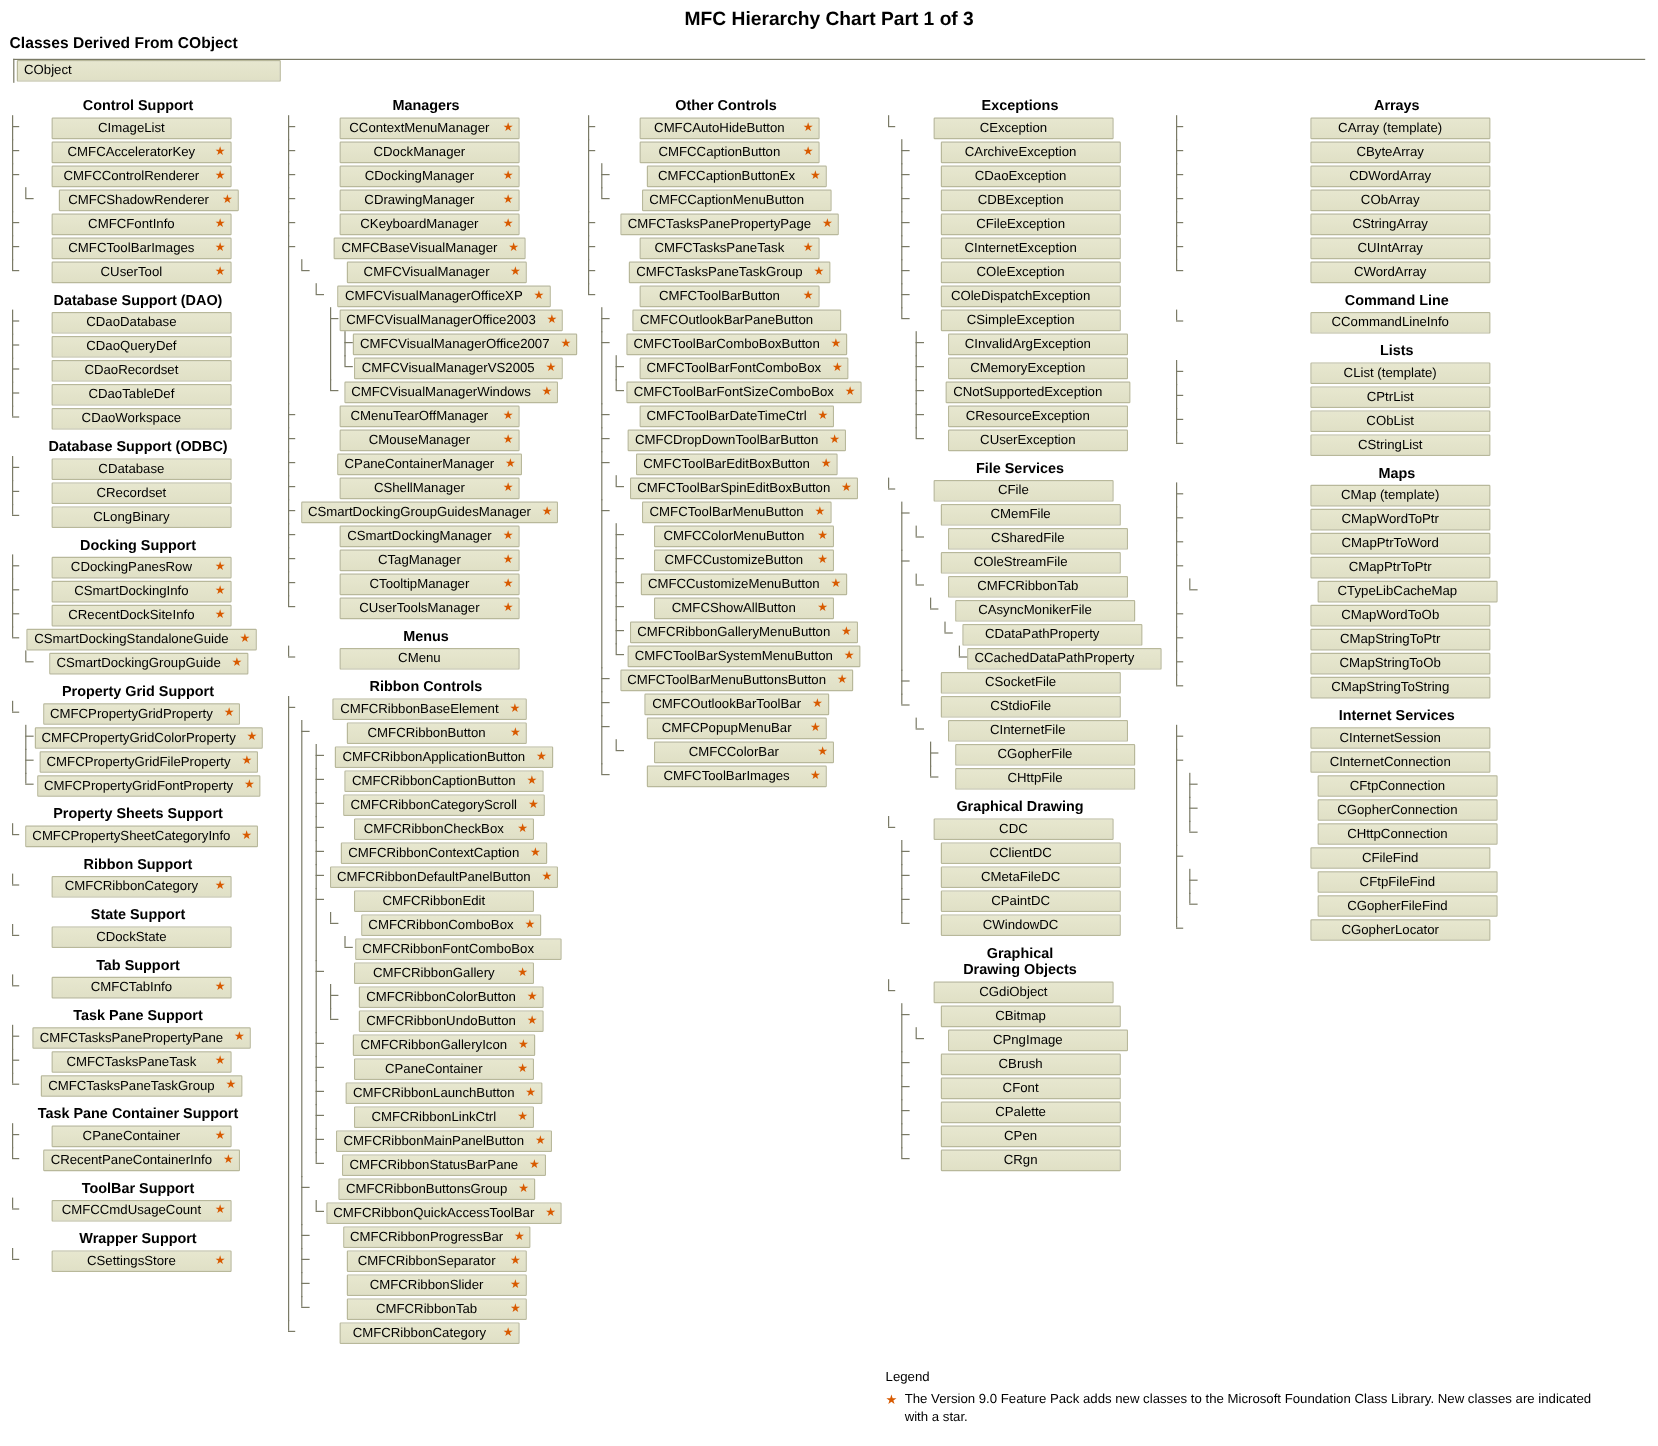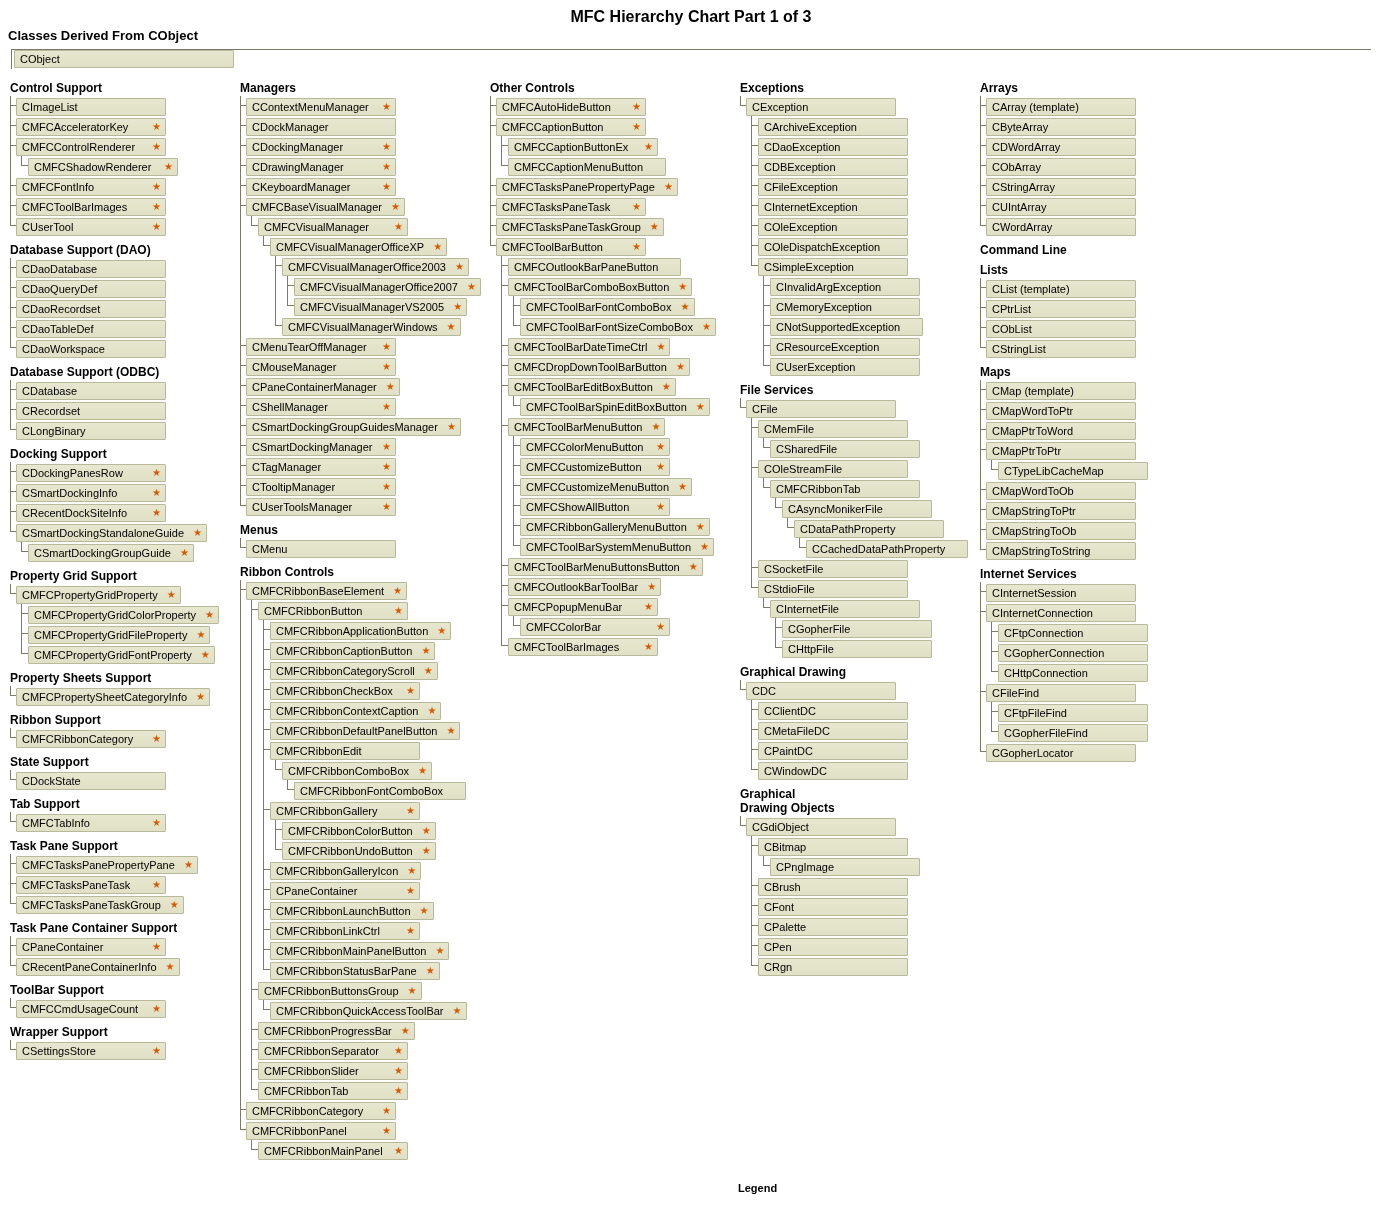--- a/index.html
+++ b/index.html
@@ -46,20 +46,21 @@
     border-top: 1px solid #7a7a66;
     pointer-events: none;
   }
   .root-bar {
     width: 1130px;
   }
 
   .columns {
     display: flex;
     align-items: flex-start;
+    text-align: center;
   }
   .col {
     box-sizing: border-box;
     padding-right: 18px;
     flex: 0 0 auto;
   }
   .col1 { width: 230px; }
   .col2 { width: 250px; }
   .col3 { width: 250px; }
   .col4 { width: 240px; }
@@ -158,22 +159,22 @@
     top: 1px;
     font-size: 10px;
     line-height: 14px;
   }
 
   .legend {
     margin-top: 20px;
     line-height: 1.35;
   }
   .legend-head {
-    font-weight: 700;
-    margin-bottom: 14px;
+    font-weight: 400;
+    margin-bottom: 3px;
   }
   .legend-star {
     color: #d85a00;
     font-size: 11px;
   }
   .legend p {
     margin: 0 0 10px 0;
   }
   .legend .row1 {
     display: flex;
@@ -339,23 +340,20 @@
                 </ul></li>
               <li><span class="node star">CMFCRibbonButtonsGroup</span><ul class="tree">
                   <li><span class="node star">CMFCRibbonQuickAccessToolBar</span></li>
                 </ul></li>
               <li><span class="node star">CMFCRibbonProgressBar</span></li>
               <li><span class="node star">CMFCRibbonSeparator</span></li>
               <li><span class="node star">CMFCRibbonSlider</span></li>
               <li><span class="node star">CMFCRibbonTab</span></li>
             </ul></li>
           <li><span class="node star">CMFCRibbonCategory</span></li>
-          <li><span class="node star">CMFCRibbonPanel</span><ul class="tree">
-              <li><span class="node star">CMFCRibbonMainPanel</span></li>
-            </ul></li>
         </ul>
       </div>
     <div class="col col3" id="col3">
         <div class="section-head">Other Controls</div>
         <ul class="tree rooted">
           <li><span class="node star">CMFCAutoHideButton</span></li>
           <li><span class="node star">CMFCCaptionButton</span><ul class="tree">
               <li><span class="node star">CMFCCaptionButtonEx</span></li>
               <li><span class="node">CMFCCaptionMenuButton</span></li>
             </ul></li>
@@ -463,20 +461,23 @@
         <ul class="tree rooted">
           <li><span class="node">CArray (template)</span></li>
           <li><span class="node">CByteArray</span></li>
           <li><span class="node">CDWordArray</span></li>
           <li><span class="node">CObArray</span></li>
           <li><span class="node">CStringArray</span></li>
           <li><span class="node">CUIntArray</span></li>
           <li><span class="node">CWordArray</span></li>
         </ul>
         <div class="section-head">Command Line</div>
+        <ul class="tree rooted">
+          <li><span class="node">CCommandLineInfo</span></li>
+        </ul>
         <div class="section-head">Lists</div>
         <ul class="tree rooted">
           <li><span class="node">CList (template)</span></li>
           <li><span class="node">CPtrList</span></li>
           <li><span class="node">CObList</span></li>
           <li><span class="node">CStringList</span></li>
         </ul>
         <div class="section-head">Maps</div>
         <ul class="tree rooted">
           <li><span class="node">CMap (template)</span></li>

